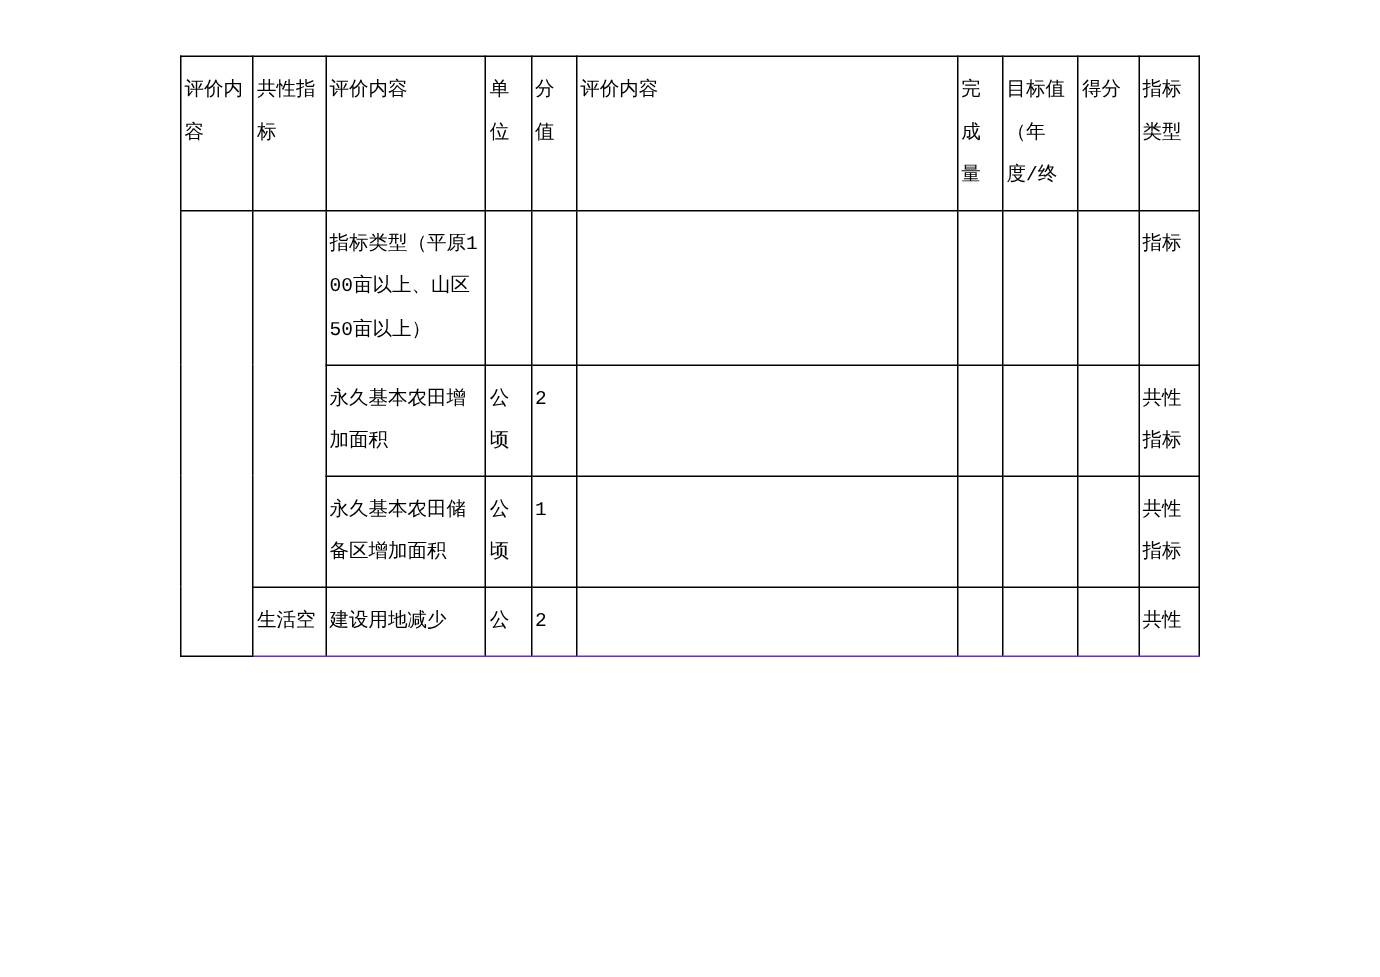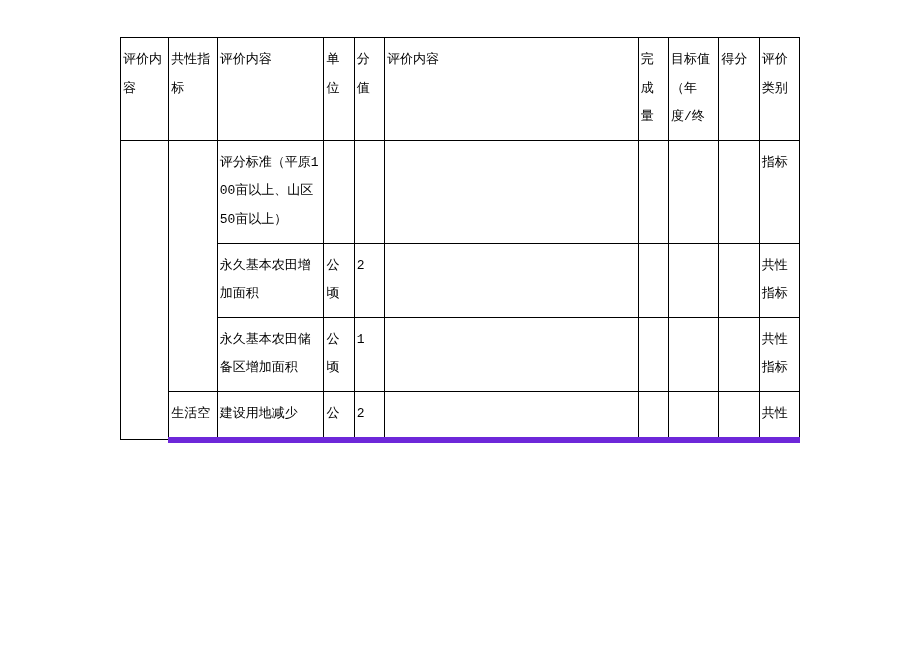--- a/index.html
+++ b/index.html
@@ -38,21 +38,21 @@
     .col4 { width: 30px; }
     .col5 { width: 30px; }
     .col6 { width: 252px; }
     .col7 { width: 30px; }
     .col8 { width: 50px; }
     .col9 { width: 40px; }
     .col10 { width: 40px; }
     
     
     tr.last-row td {
-      border-bottom: 6px solid #6d28d9;
+      border-bottom: 1px solid #6d28d9;
     }
   </style>
 </head>
 <body>
 
 <div class="table-wrapper">
   <table>
     <colgroup>
       <col class="col1">
       <col class="col2">
@@ -69,26 +69,26 @@
       <tr>
         <td>评价内容</td>
         <td>共性指标</td>
         <td>评价内容</td>
         <td>单位</td>
         <td>分值</td>
         <td>评价内容</td>
         <td>完成量</td>
         <td>目标值（年度/终</td>
         <td>得分</td>
-        <td>评价类别</td>
+        <td>指标类型</td>
       </tr>
       <tr>
         <td rowspan="4"></td>
         <td rowspan="3"></td>
-        <td>评分标准（平原100亩以上、山区50亩以上）</td>
+        <td>指标类型（平原100亩以上、山区50亩以上）</td>
         <td></td>
         <td></td>
         <td></td>
         <td></td>
         <td></td>
         <td></td>
         <td>指标</td>
       </tr>
       <tr>
         <td>永久基本农田增加面积</td>

